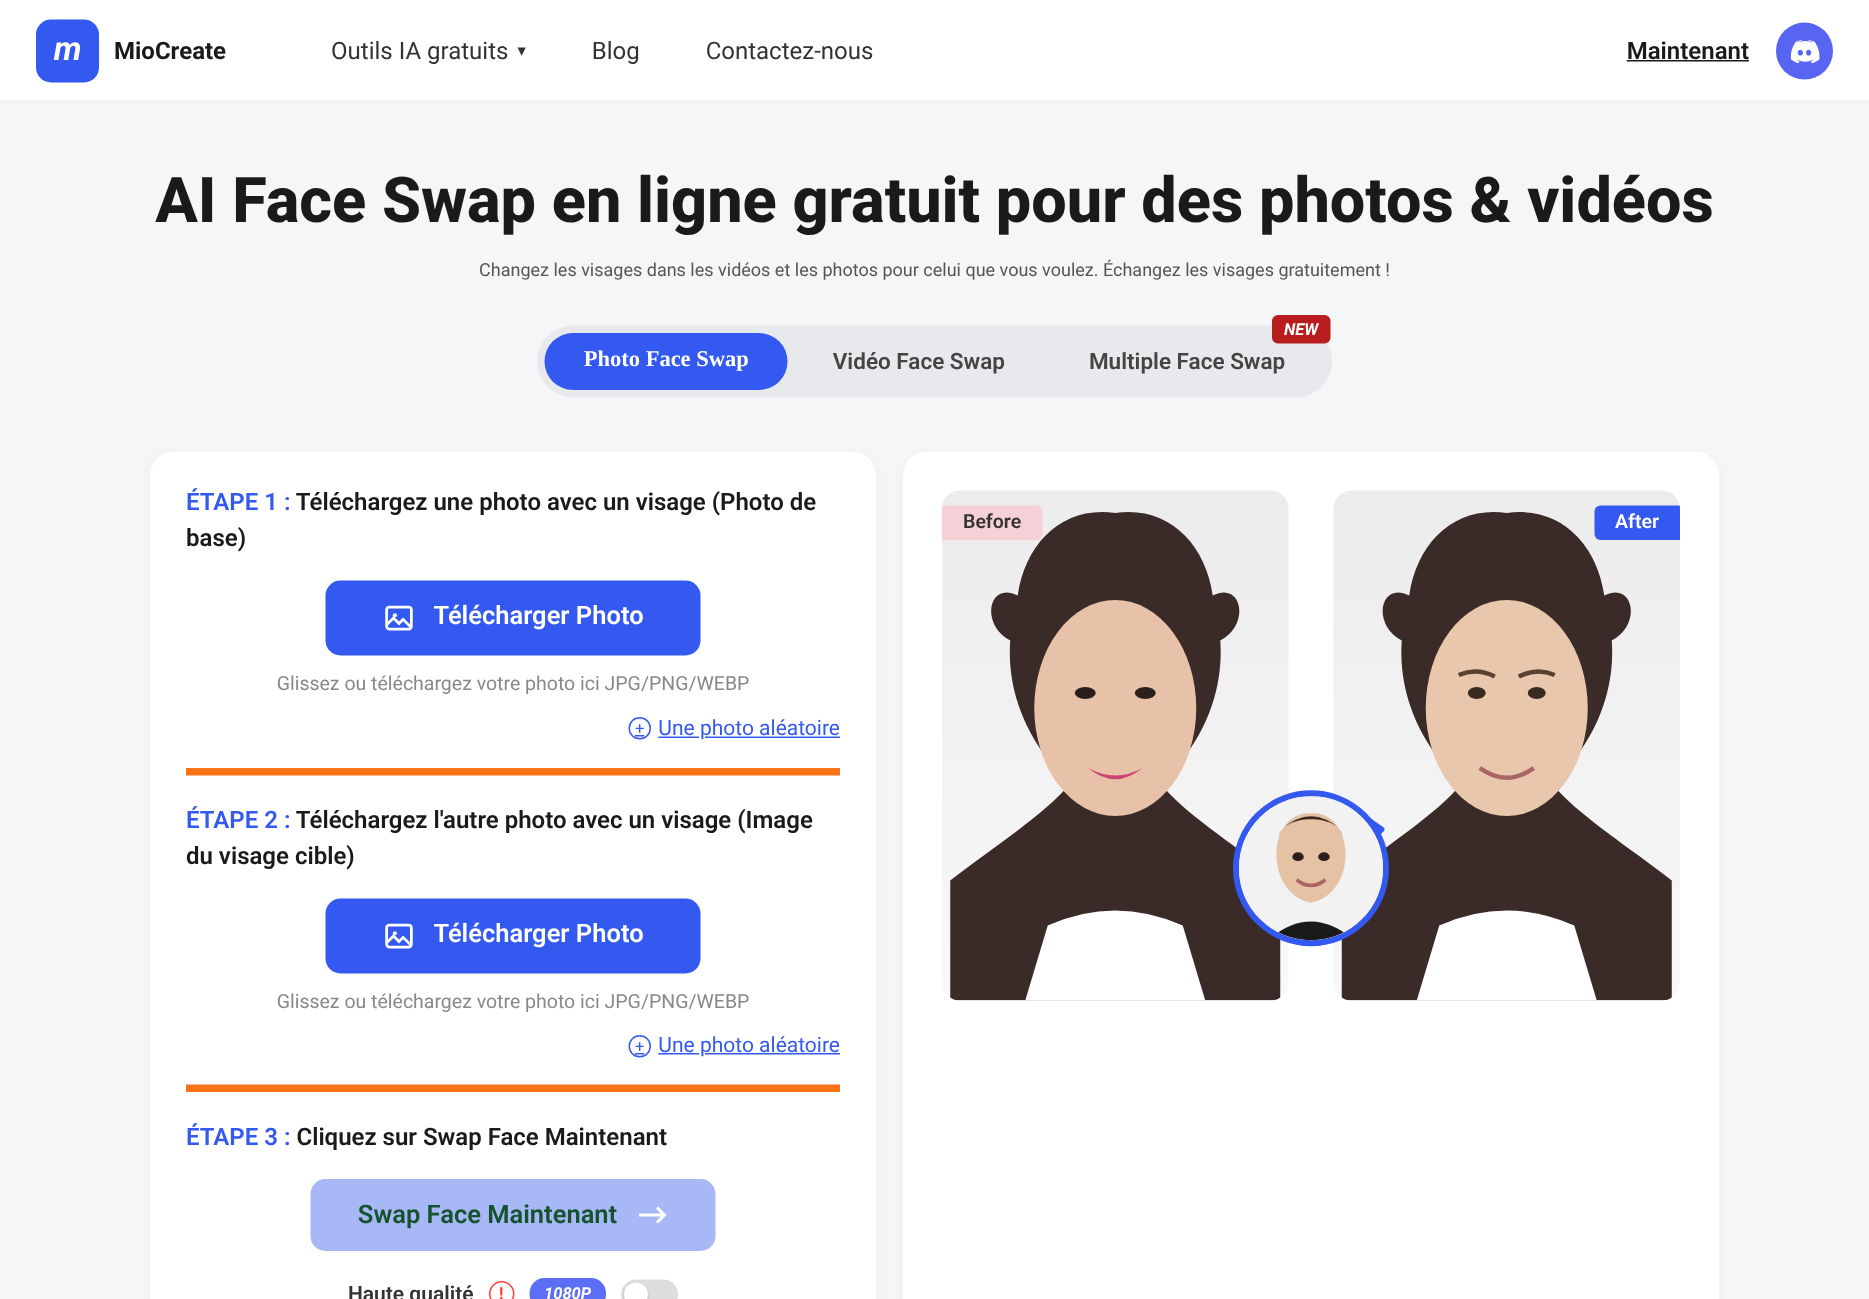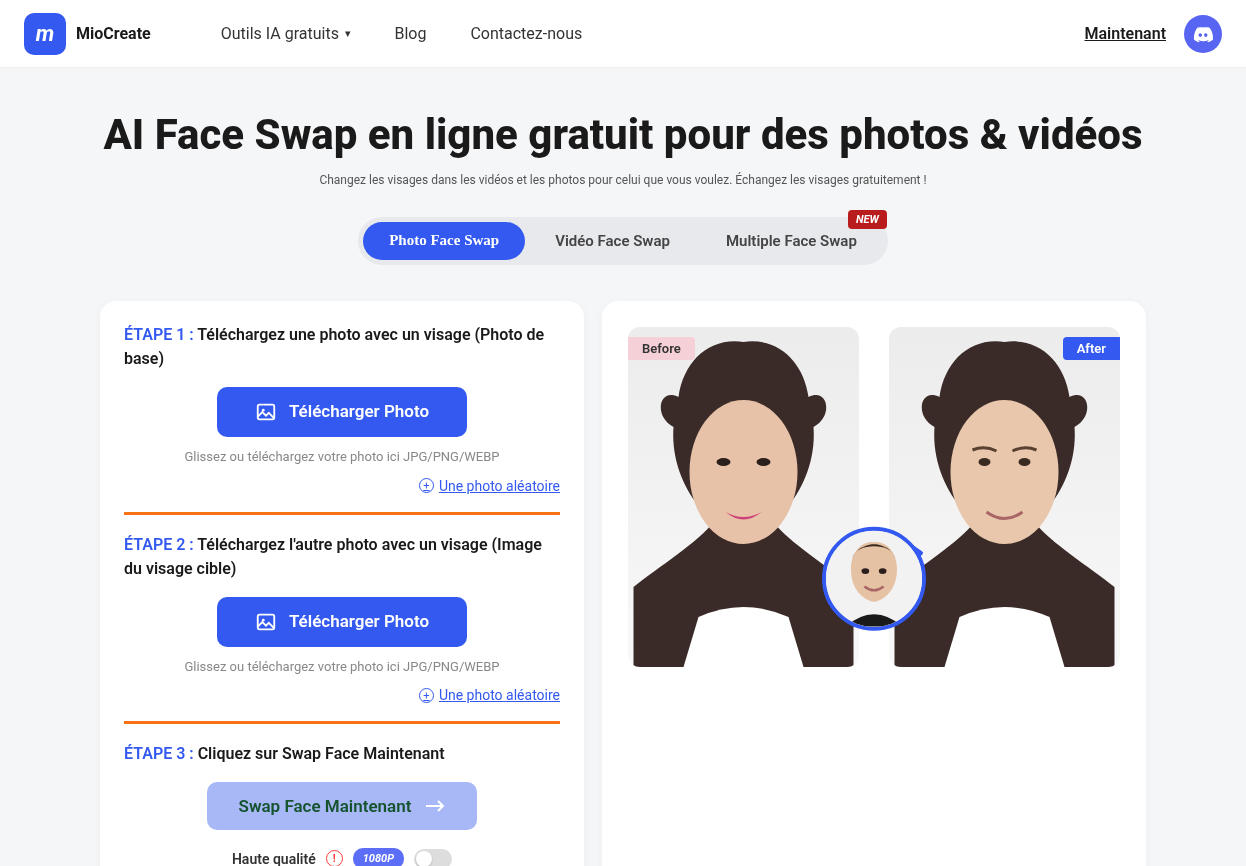--- a/index.html
+++ b/index.html
@@ -29,21 +29,21 @@
 .mode-tab.active { background: #3359f0; color: #fff; font-family: Liberation Serif, serif; }
 .new-badge { position: absolute; top: -12px; right: -4px; background: #b91c1c; color: #fff; font-size: 11px; font-weight: 700; padding: 3px 8px; border-radius: 4px; font-style: italic; }
 
 
 .main { display: flex; gap: 18px; padding: 0 100px 40px; }
 .left-panel { flex: 0 0 484px; background: #fff; border-radius: 16px; padding: 22px 24px 20px; box-shadow: 0 2px 10px rgba(0,0,0,0.04); }
 .right-panel { flex: 1; background: #fff; border-radius: 16px; padding: 26px; box-shadow: 0 2px 10px rgba(0,0,0,0.04); position: relative; }
 
 
 .step { padding-bottom: 18px; }
-.step + .step { border-top: 3px solid #f97316; padding-top: 18px; }
+.step + .step { border-top: 5px solid #f97316; padding-top: 18px; }
 .step-title { font-size: 16px; font-weight: 600; line-height: 1.5; margin-bottom: 16px; }
 .step-label { color: #3359f0; }
 .step-desc { color: #1a1a1a; }
 .upload-btn { display: flex; align-items: flex-start; justify-content: center; gap: 12px; background: #3359f0; color: #fff; font-size: 17px; font-weight: 600; padding: 14px 38px; border-radius: 10px; cursor: pointer; margin: 0 auto; width: fit-content; }
 .hint { text-align: center; font-size: 13px; color: #888; margin-top: 12px; }
 .random-link { text-align: right; margin-top: 10px; }
 .random-link a { color: #3359f0; font-size: 14px; text-decoration: underline; cursor: pointer; display: inline-flex; align-items: center; gap: 5px; }
 .plus-circ { width: 15px; height: 15px; border: 1.5px solid #3359f0; border-radius: 50%; display: inline-flex; align-items: center; justify-content: center; font-size: 11px; line-height: 1; }
 
 .swap-btn { display: flex; align-items: center; justify-content: center; gap: 14px; background: #a8b7f5; color: #14532d; font-size: 17px; font-weight: 600; padding: 14px 32px; border-radius: 10px; cursor: pointer; margin: 0 auto; width: fit-content; }

